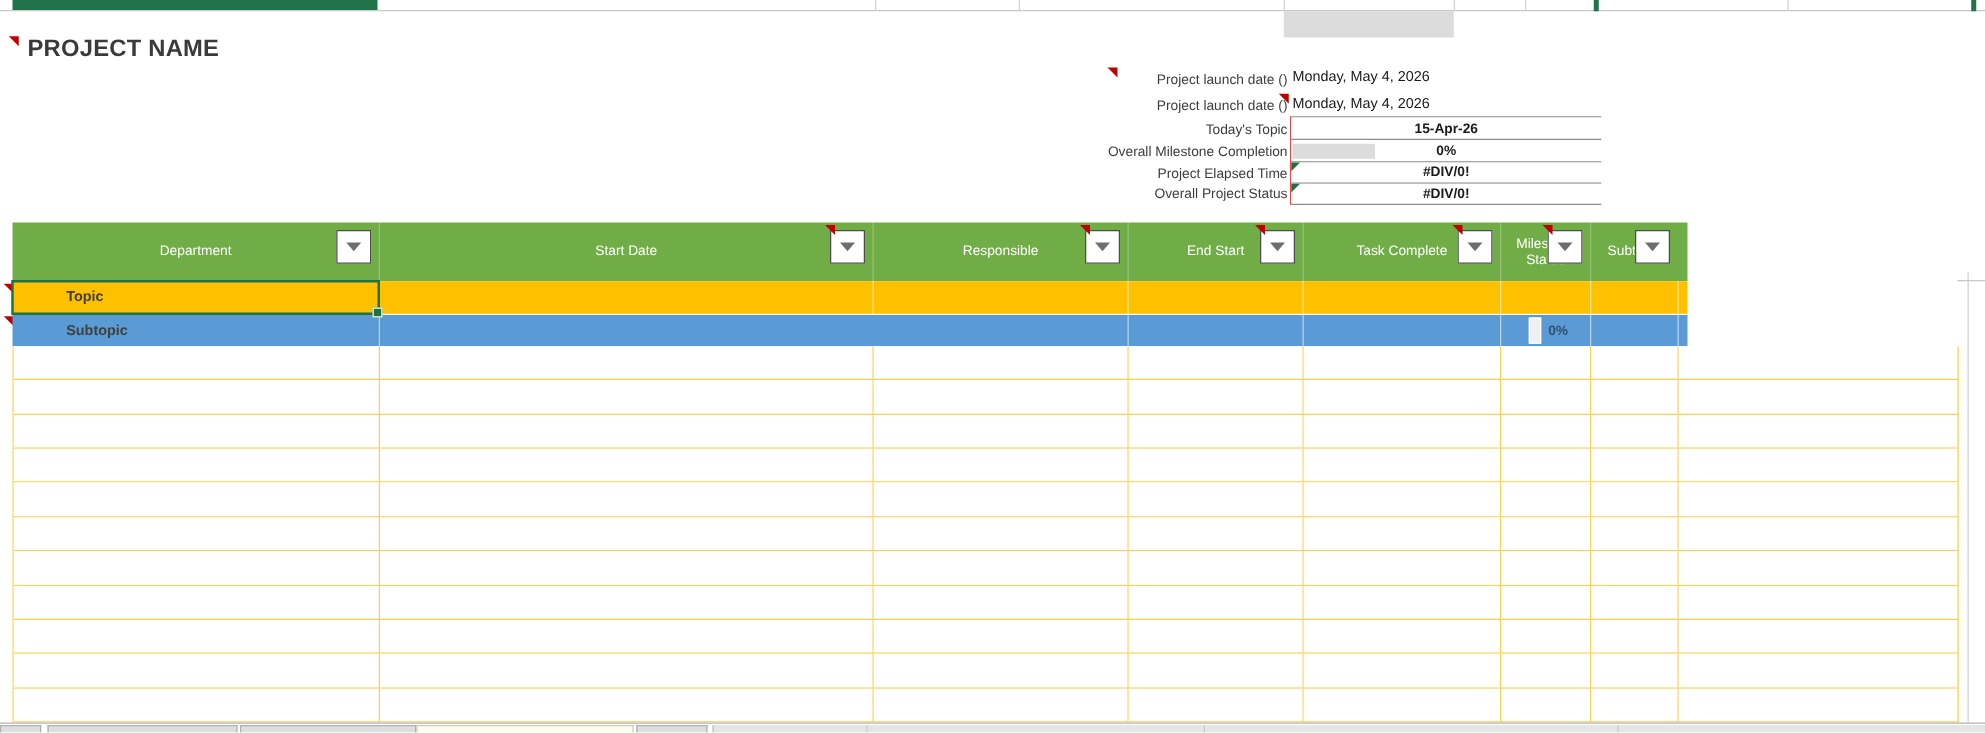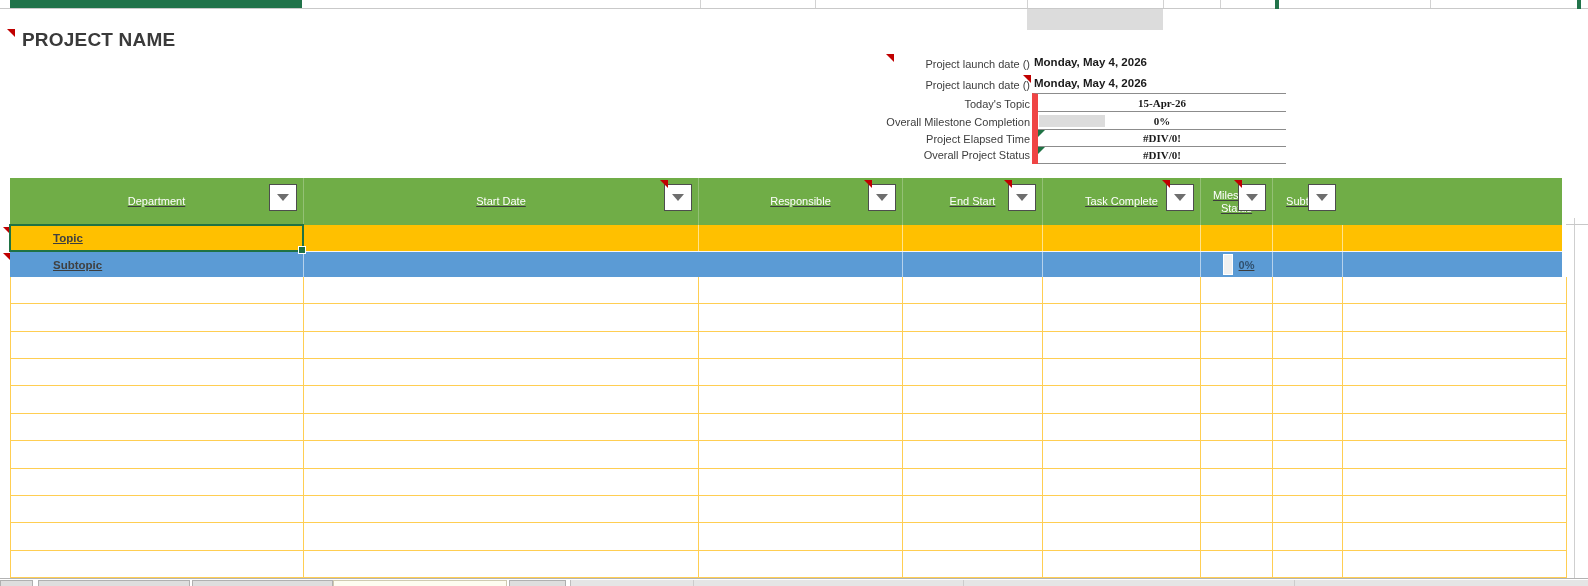--- a/index.html
+++ b/index.html
@@ -15,29 +15,29 @@
 
   
   .red-tri{position:absolute;width:0;height:0;border-top:8px solid #c00000;border-left:8px solid transparent;}
   .green-corner{position:absolute;left:0;top:0;width:0;height:0;border-top:7px solid #1f7244;border-right:7px solid transparent;}
 
   
   .page-title{position:absolute;left:22px;top:29px;font-size:19px;font-weight:bold;color:#3a3a3a;letter-spacing:.2px;}
 
   
   .info-label{position:absolute;left:690px;width:340px;text-align:right;font-size:11px;color:#3d3d3d;line-height:14px;}
-  .info-value-plain{position:absolute;left:1034px;font-size:11.5px;font-weight:bold;color:#1a1a1a;line-height:14px;}
-  .info-block{position:absolute;left:1032px;top:93px;width:248px;border-left:6px solid #ef4444;border-top:1px solid #8c8c8c;font-family:Liberation Serif, serif;}
+  .info-value-plain{position:absolute;left:1034px;font-size:11.5px;font-weight:normal;color:#1a1a1a;line-height:14px;}
+  .info-block{position:absolute;left:1032px;top:93px;width:248px;border-left:1px solid #ef4444;border-top:1px solid #8c8c8c;}
   .info-cell{position:relative;border-bottom:1px solid #8c8c8c;display:flex;align-items:center;justify-content:center;
              font-size:11px;font-weight:bold;color:#1a1a1a;background:#fff;}
   .mini-progress{position:absolute;left:1px;top:3px;width:66px;height:12px;background:#dcdcdc;}
 
   
-  .grid-row{position:absolute;left:10px;width:1552px;display:grid;
-            grid-template-columns:293px 395px 204px 140px 158px 72px 70px 224px;text-decoration:underline;}
+  .grid-row{position:absolute;left:10px;width:1340px;display:grid;
+            grid-template-columns:293px 395px 204px 140px 158px 72px 70px 224px;}
   .thead{top:178px;height:47px;background:#70ad47;}
   .th{position:relative;display:flex;align-items:center;justify-content:center;text-align:center;
       color:#ffffff;font-size:11px;line-height:13px;border-left:1px solid rgba(255,255,255,0.25);}
   .th:first-child{border-left:none;}
   .dd-btn{position:absolute;right:6px;top:6px;width:26px;height:25px;background:#ffffff;border:1px solid #4d4d4d;
           display:flex;align-items:center;justify-content:center;z-index:3;}
   .dd-btn::after{content:"";width:0;height:0;border-left:6px solid transparent;border-right:6px solid transparent;border-top:7px solid #6e6e6e;}
   .th-red{right:30px;top:2px;z-index:4;}
 
   .row-topic{top:225px;height:26px;background:#ffc000;border-bottom:1px solid #f5f5f5;}

